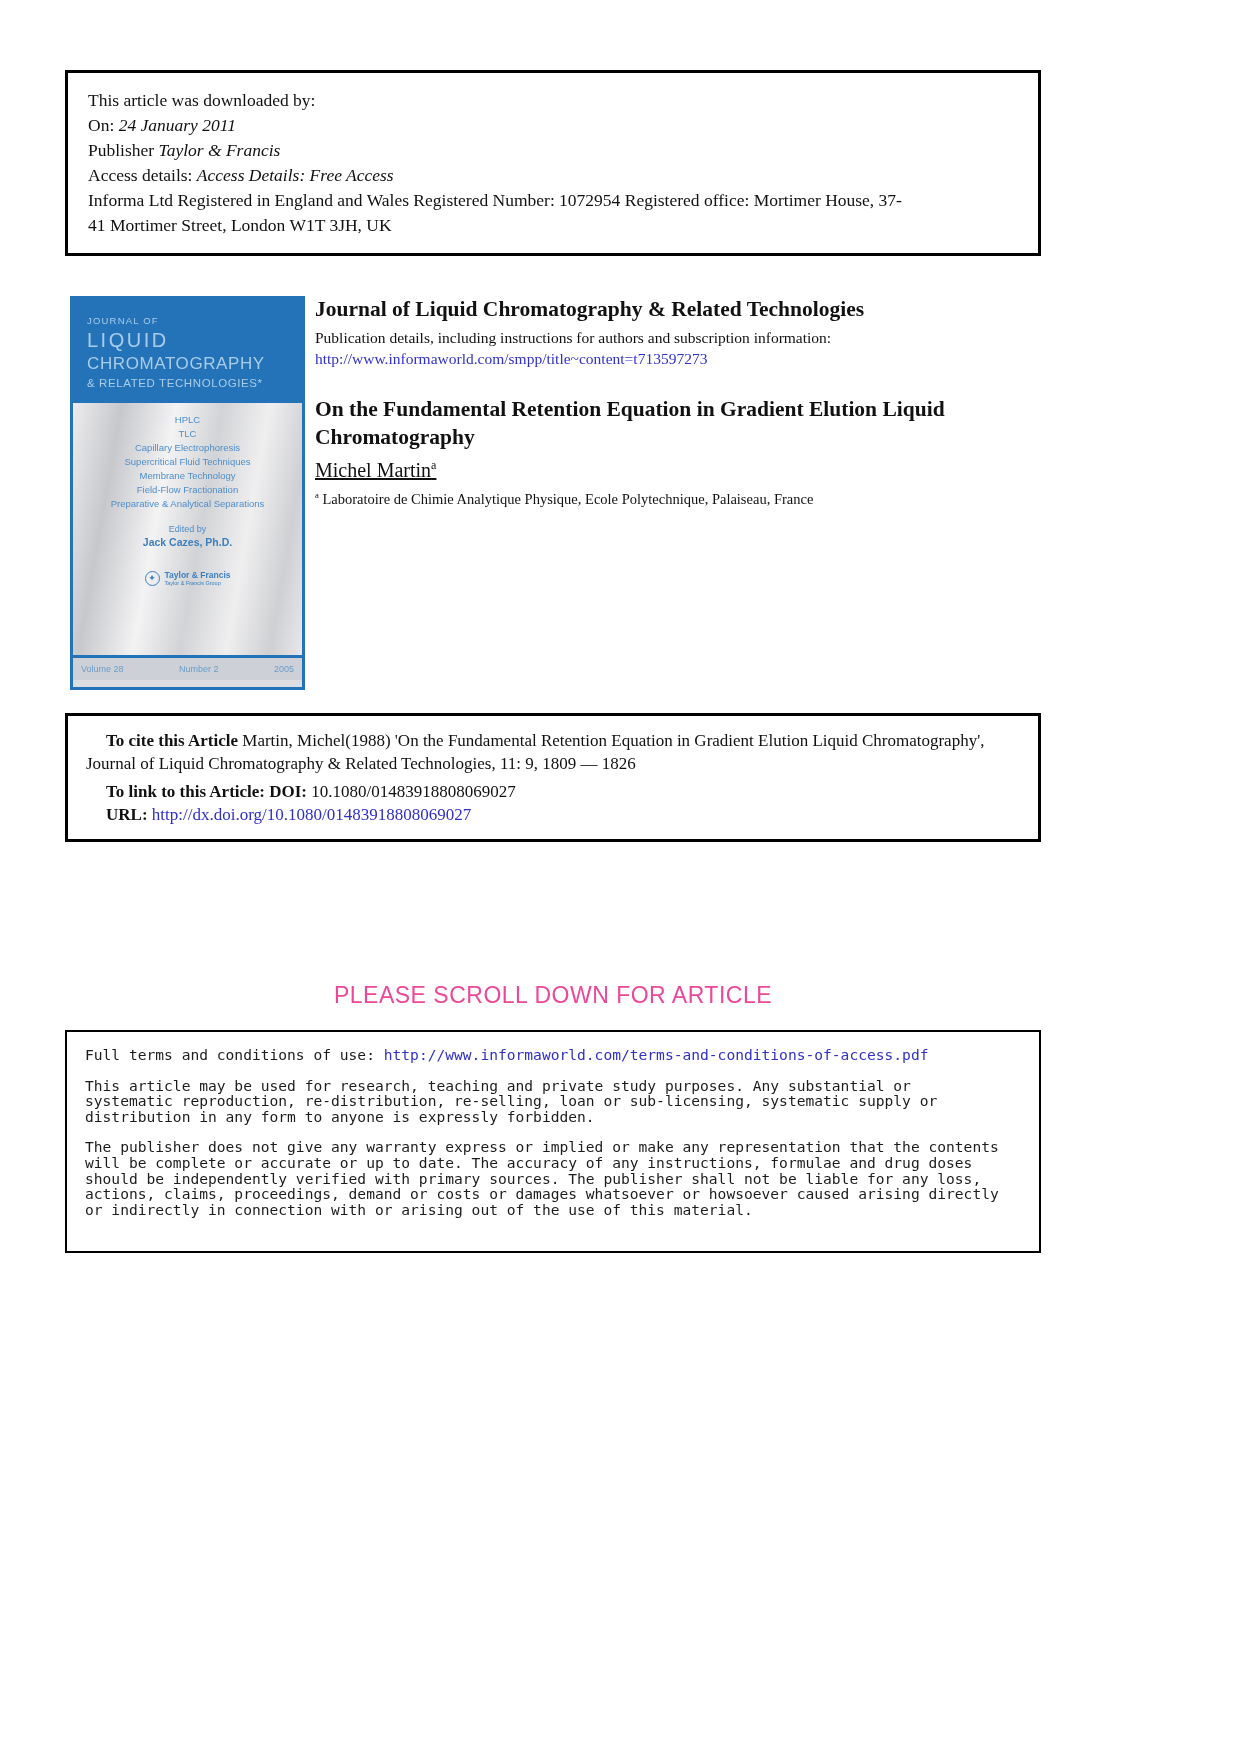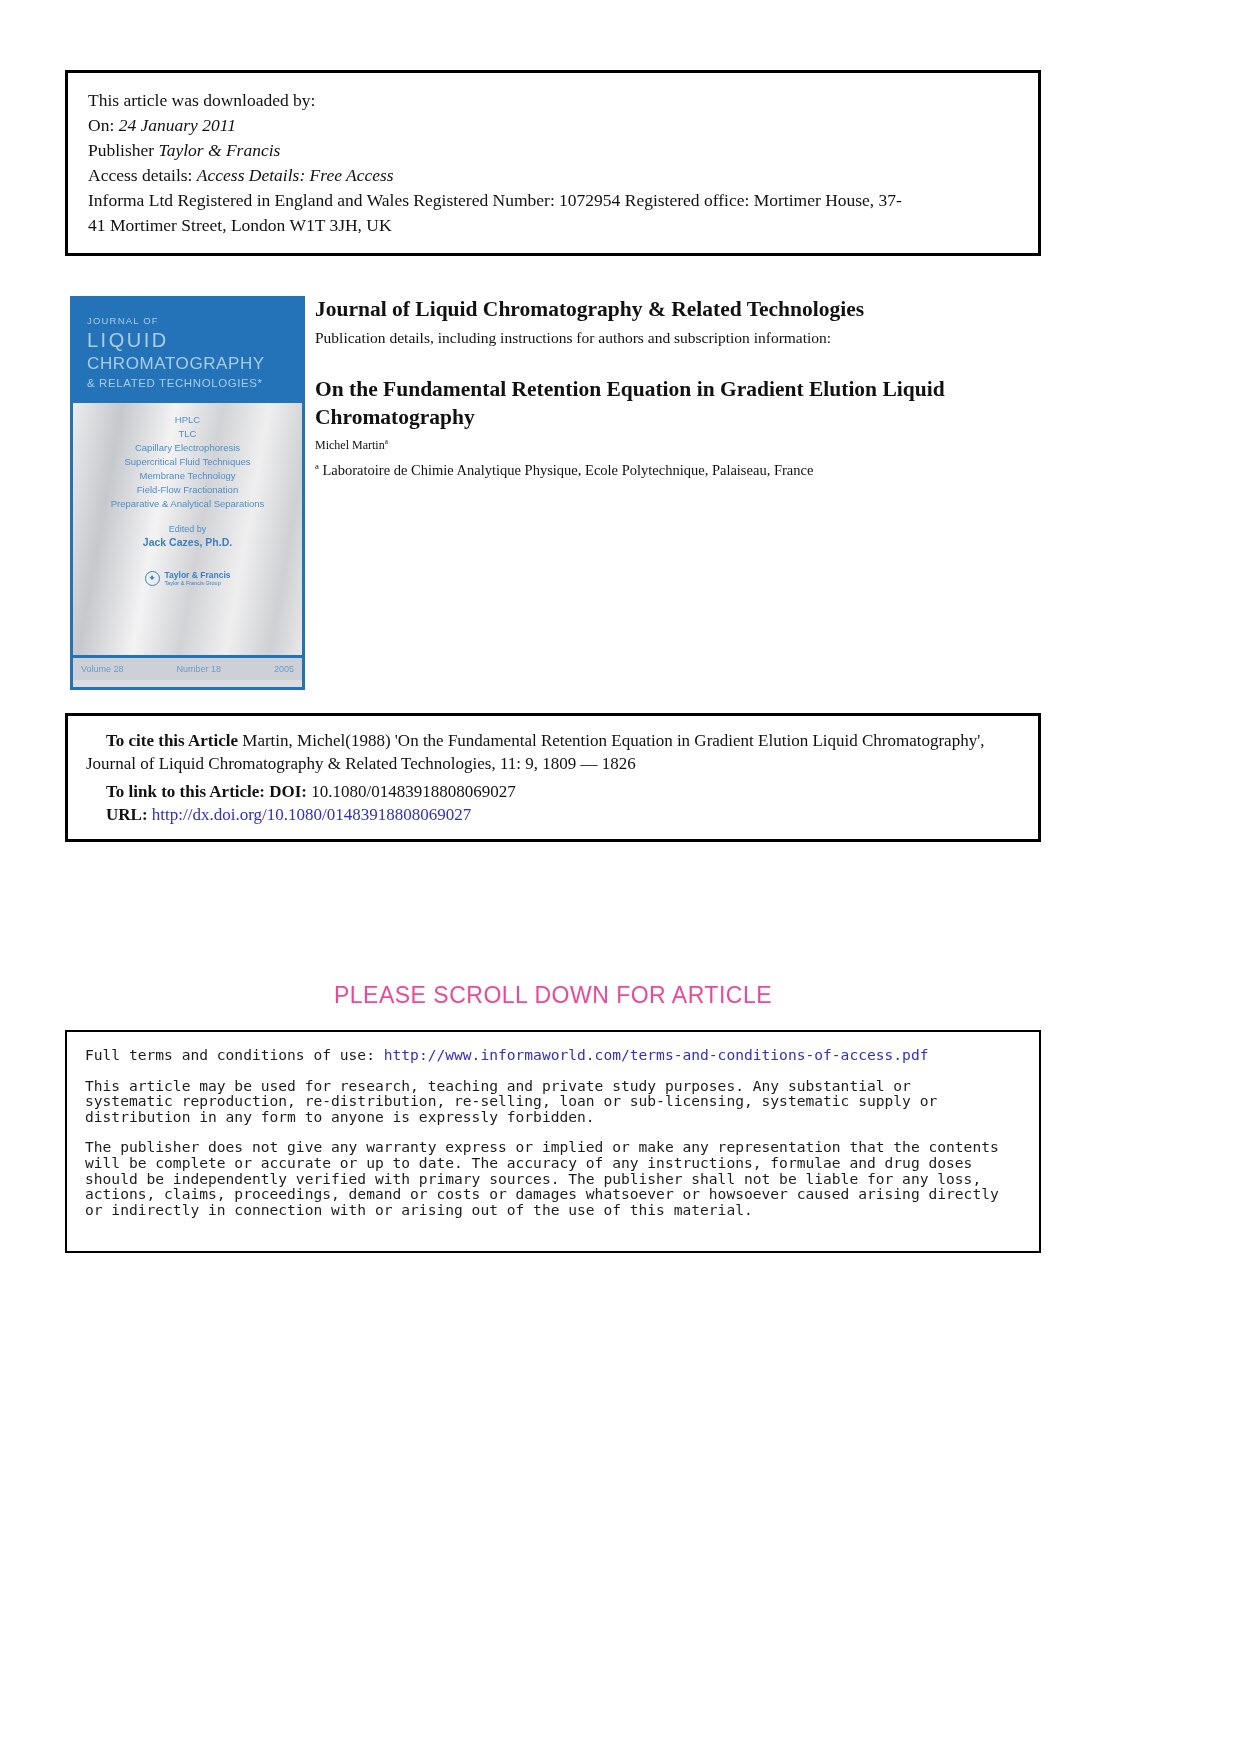--- a/index.html
+++ b/index.html
@@ -51,21 +51,21 @@
     font-size:9px; color:#6b9cc8;
   }
 
   
   .journal-info { position:absolute; left:315px; top:296px; width:726px; }
   .journal-title { font-size:21.5px; font-weight:bold; line-height:26px; }
   .pub-details { font-size:15.5px; margin-top:5px; line-height:21px; }
   a.link { color:var(--link-blue,#3030c8); text-decoration:none; }
   .journal-url { font-size:15.5px; margin-top:2px; }
   .article-title { font-size:21.5px; font-weight:bold; line-height:28px; margin-top:27px; }
-  .author-line { font-size:12px; margin-top:7px; }
+  .author-line { font-size:20px; margin-top:7px;text-decoration:underline; }
   .affil-line { font-size:14.5px; margin-top:8px; }
   sup { font-size:0.6em; vertical-align:super; }
 
   
   .cite-box {
     position:absolute; left:65px; top:713px; width:976px; min-height:128px;
     border:3px solid #000; padding:13px 18px; font-size:17px; line-height:23px;
   }
   .cite-box b { font-weight:bold;margin-left:20px; }
   .doi-line { margin-top:5px; }
@@ -119,28 +119,29 @@
       <div class="tf-logo">
         <span class="tf-circle">✦</span>
         <span class="tf-text">
           <span class="tf-name" style="display:block;">Taylor &amp; Francis</span>
           <span class="tf-sub" style="display:block;">Taylor &amp; Francis Group</span>
         </span>
       </div>
     </div>
     <div class="cover-footer">
       <span>Volume 28</span>
-      <span>Number 18</span>
+      <span>Number 2</span>
       <span>2005</span>
     </div>
   </div>
 
   <div class="journal-info">
     <h1 class="journal-title">Journal of Liquid Chromatography &amp; Related Technologies</h1>
     <p class="pub-details">Publication details, including instructions for authors and subscription information:</p>
+    <p class="journal-url"><a class="link" href="#">http://www.informaworld.com/smpp/title~content=t713597273</a></p>
     <h2 class="article-title">On the Fundamental Retention Equation in Gradient Elution Liquid Chromatography</h2>
     <p class="author-line"><span>Michel Martin</span><sup>a</sup></p>
     <p class="affil-line"><sup>a</sup><span> Laboratoire de Chimie Analytique Physique, Ecole Polytechnique, Palaiseau, France</span></p>
   </div>
 
   <div class="cite-box">
     <p><b>To cite this Article</b><span> Martin, Michel(1988) 'On the Fundamental Retention Equation in Gradient Elution Liquid Chromatography', Journal of Liquid Chromatography &amp; Related Technologies, 11: 9, 1809 — 1826</span></p>
     <p class="doi-line"><b>To link to this Article: DOI:</b><span> 10.1080/01483918808069027</span></p>
     <p><b>URL: </b><a class="link" href="#">http://dx.doi.org/10.1080/01483918808069027</a></p>
   </div>

